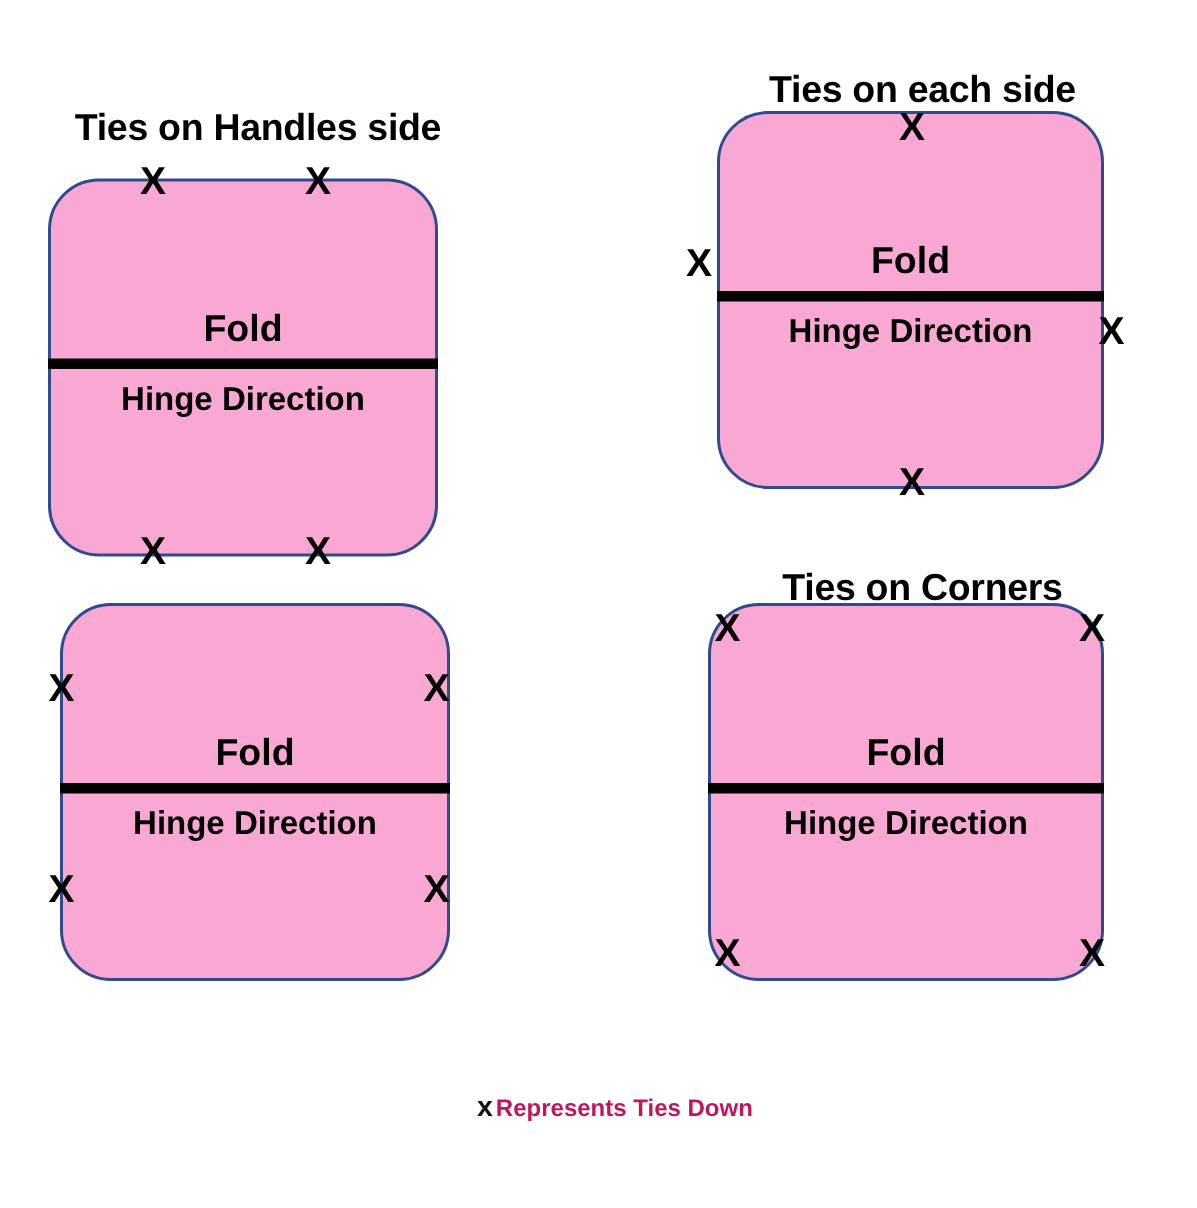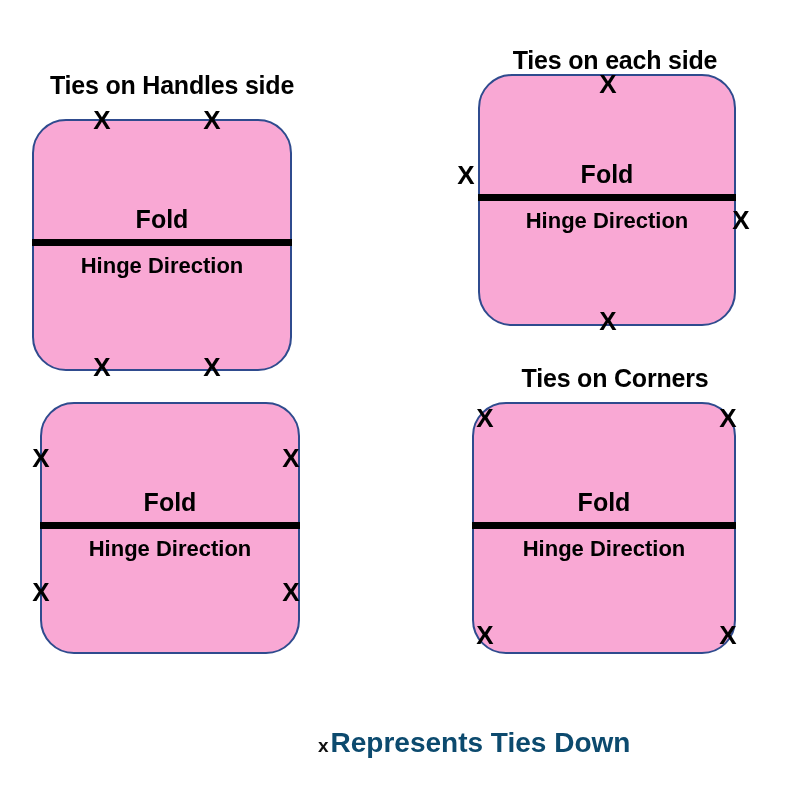--- a/index.html
+++ b/index.html
@@ -100,23 +100,23 @@
     align-items: baseline;
     white-space: nowrap;
   }
   .legend-x {
     font-size: 19px;
     font-weight: bold;
     color: #111111;
     line-height: 1;
   }
   .legend-text {
-    font-size: 28px;
-    font-weight: bold;
-    color: #0c4a6e;
+    font-size: 16px;
+    font-weight: bold;
+    color: #be185d;
     line-height: 1;
     margin-left: 2px;
   }
 </style>
 </head>
 <body>
 
 <div class="diagram-root">
 
   <div class="panel" style="left:0px; top:32px; width:344px; height:310px;margin-top:41px;">
@@ -170,21 +170,21 @@
     </div>
 
     <div class="tie-x" style="left:33px; top:94px;">X</div>
     <div class="tie-x" style="left:283px; top:94px;">X</div>
     <div class="tie-x" style="left:33px; top:228px;">X</div>
     <div class="tie-x" style="left:283px; top:228px;">X</div>
   </div>
 
   <div class="panel" style="left:450px; top:364px; width:330px; height:300px;">
 
-    <div class="panel-title" style="top:2px;">Ties on Corners</div>
+    <div class="panel-title" style="top:16px;">Ties on Corners</div>
 
     <div class="plate" style="left:22px; top:38px; width:264px; height:252px;">
 
       <div class="fold-label" style="top:86px;">Fold</div>
 
       <div class="fold-line" style="left:-2px; top:118px; width:264px;"></div>
 
       <div class="hinge-label" style="top:134px;">Hinge Direction</div>
     </div>
 

